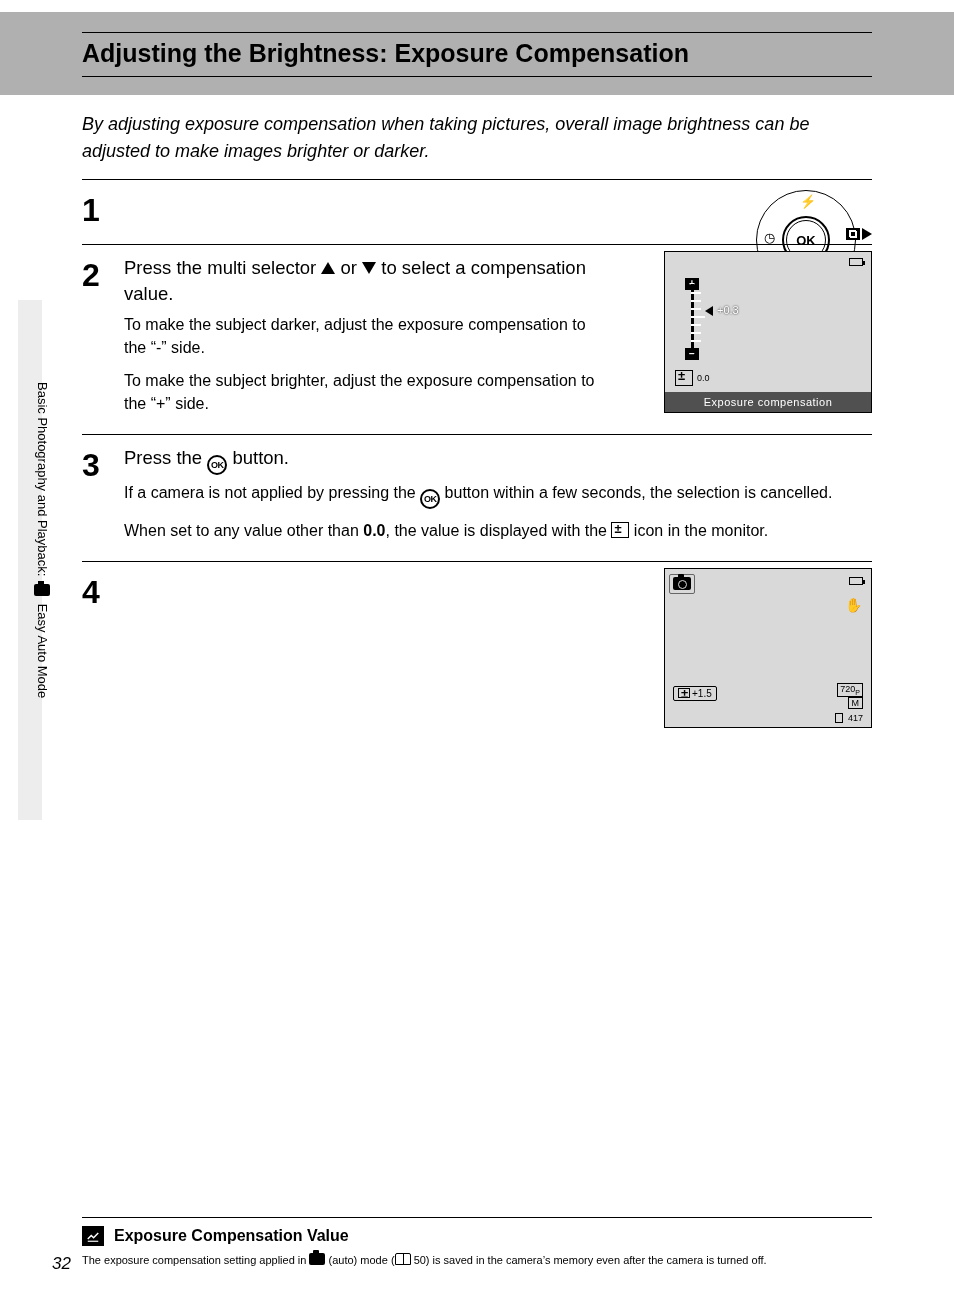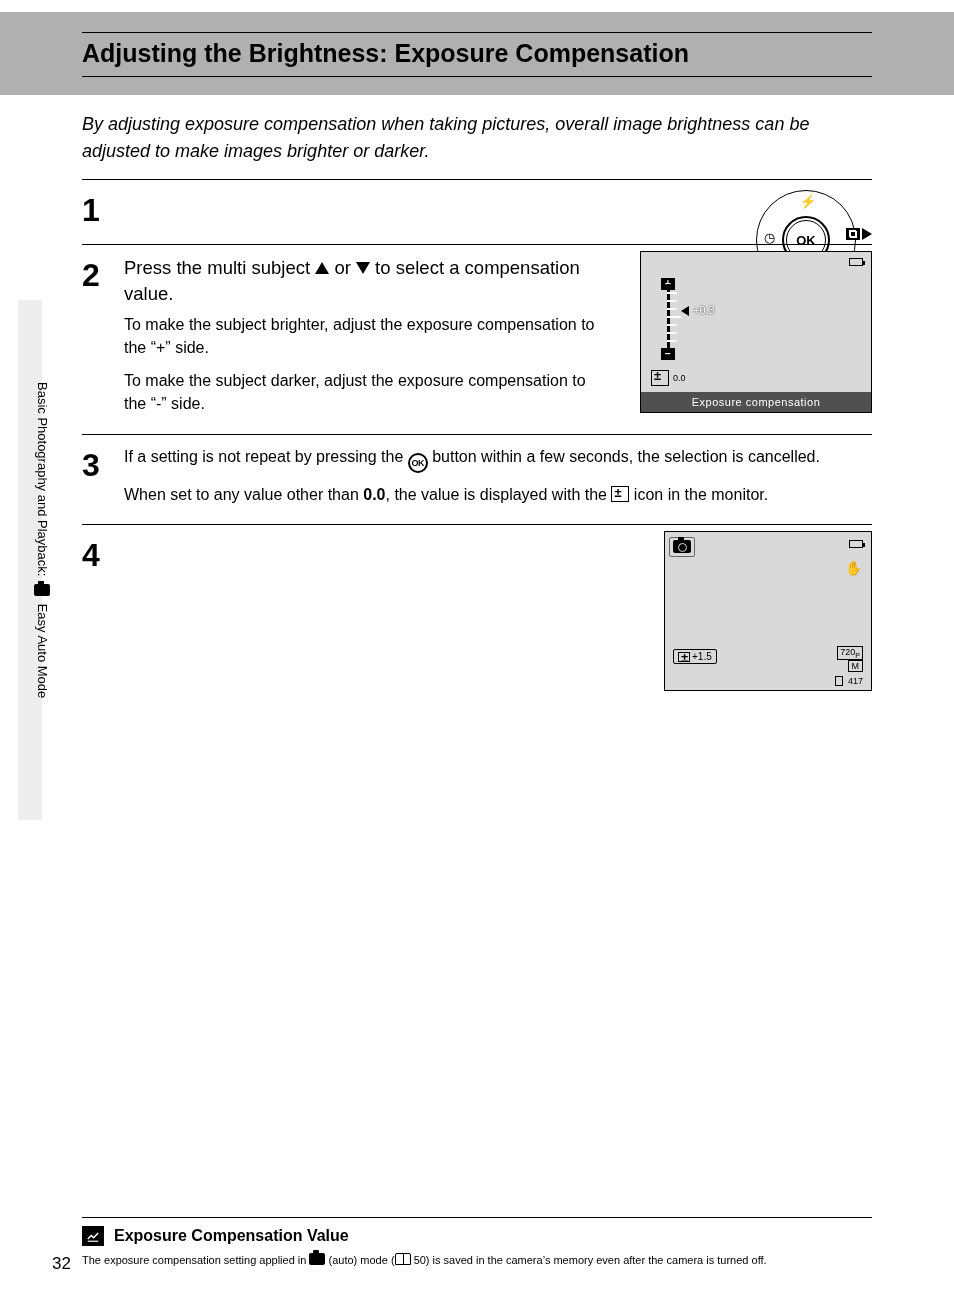--- a/index.html
+++ b/index.html
@@ -99,21 +99,21 @@
   .ms-center-inner { position:absolute; left:44px; top:34px; width:40px; height:40px; border:1.5px solid #000; border-radius:50%; }
   .ms-dir { position:absolute; font-size:13px; }
   .ms-top { left:58px; top:8px; }
   .ms-bottom { left:58px; bottom:6px; }
   .ms-left { left:22px; top:44px; }
   .ms-right { right:0px; top:42px; display:flex; align-items:center; gap:2px; }
   .ms-arrow-r { width:0; height:0; border-top:6px solid transparent; border-bottom:6px solid transparent; border-left:10px solid #000; }
 
   
   .lcd1 {
-    position:absolute; right:0; top:6px; width:232px; border:1px solid #000;
+    position:absolute; right:0; top:6px; width:208px; border:1px solid #000;
   }
   .lcd1-main { height:140px; background:#d9d9d9; position:relative; }
   .lcd1-bat { position:absolute; right:8px; top:6px; width:14px; height:8px; border:1px solid #000; }
   .lcd1-bat::after { content:""; position:absolute; right:-3px; top:2px; width:2px; height:4px; background:#000; }
   .lcd1-scale { position:absolute; left:12px; top:32px; width:40px; height:70px; }
   .scale-bar { position:absolute; left:14px; top:0; bottom:0; width:3px; background:#000; }
   .scale-tick { position:absolute; left:14px; width:10px; height:1.5px; background:#fff; }
   .scale-box-plus { position:absolute; left:8px; top:-6px; width:14px; height:12px; background:#000; color:#fff; font-size:10px; text-align:center; line-height:12px; font-weight:700; }
   .scale-box-minus { position:absolute; left:8px; bottom:-6px; width:14px; height:12px; background:#000; color:#fff; font-size:10px; text-align:center; line-height:12px; font-weight:700; }
   .scale-marker { position:absolute; left:28px; width:0; height:0; border-top:5px solid transparent; border-bottom:5px solid transparent; border-right:8px solid #000; }
@@ -154,21 +154,21 @@
 
   
   .footer-note {
     position:absolute; left:82px; right:82px; bottom:46px;
   }
   .note-hdr { display:flex; align-items:center; gap:10px; border-top:1px solid #000; padding-top:8px; margin-bottom:6px; }
   .note-icon { width:22px; height:20px; background:#000; display:flex; align-items:center; justify-content:center; }
   .note-icon svg { width:14px; height:14px; }
   .note-title { font-weight:700; font-size:16px; }
   .note-body { font-size:11px; line-height:1.5; }
-  .page-num { position:absolute; left:52px; bottom:40px; font-size:17px; }
+  .page-num { position:absolute; left:52px; bottom:40px; font-size:17px; font-style:italic; }
 
 </style>
 </head>
 <body>
 
 <div class="header-band">
   <h1>Adjusting the Brightness: Exposure Compensation</h1>
 </div>
 
 <p class="intro">By adjusting exposure compensation when taking pictures, overall image brightness can be adjusted to make images brighter or darker.</p>
@@ -192,24 +192,24 @@
         <span class="ms-arrow-r"></span>
       </div>
     </div>
   </div>
 
   <div class="step">
     <div class="step-row">
       <div class="step-num">2</div>
       <div class="step-body" style="max-width:480px">
         <div class="step-title">
-          <span>Press the multi subject </span><span class="tri-up"></span><span> or </span><span class="tri-down"></span><span> to select a compensation value.</span>
-        </div>
+          <span>Press the multi selector </span><span class="tri-up"></span><span> or </span><span class="tri-down"></span><span> to select a compensation value.</span>
+        </div>
+        <div class="step-sub">To make the subject darker, adjust the exposure compensation to the “-” side.</div>
         <div class="step-sub">To make the subject brighter, adjust the exposure compensation to the “+” side.</div>
-        <div class="step-sub">To make the subject darker, adjust the exposure compensation to the “-” side.</div>
       </div>
     </div>
     <div class="lcd1">
       <div class="lcd1-main">
         <div class="lcd1-bat"></div>
         <div class="lcd1-scale">
           <div class="scale-box-plus">+</div>
           <div class="scale-bar"></div>
           <div class="scale-tick" style="top:8px"></div>
           <div class="scale-tick" style="top:16px"></div>
@@ -228,22 +228,25 @@
         </div>
       </div>
       <div class="lcd1-caption">Exposure compensation</div>
     </div>
   </div>
 
   <div class="step">
     <div class="step-row">
       <div class="step-num">3</div>
       <div class="step-body">
+        <div class="step-title">
+          <span>Press the </span><span class="icon-ok">OK</span><span> button.</span>
+        </div>
         <div class="step-sub">
-          <span>If a setting is not repeat by pressing the </span><span class="icon-ok">OK</span><span> button within a few seconds, the selection is cancelled.</span>
+          <span>If a camera is not applied by pressing the </span><span class="icon-ok">OK</span><span> button within a few seconds, the selection is cancelled.</span>
         </div>
         <div class="step-sub">
           <span>When set to any value other than </span><span class="bold">0.0</span><span>, the value is displayed with the </span><span class="icon-ec2"></span><span> icon in the monitor.</span>
         </div>
       </div>
     </div>
   </div>
 
   <div class="step" style="min-height:180px">
     <div class="step-row">

